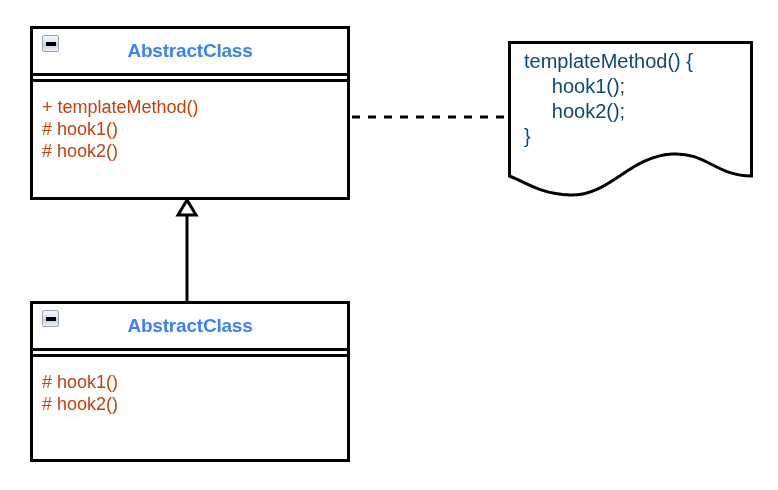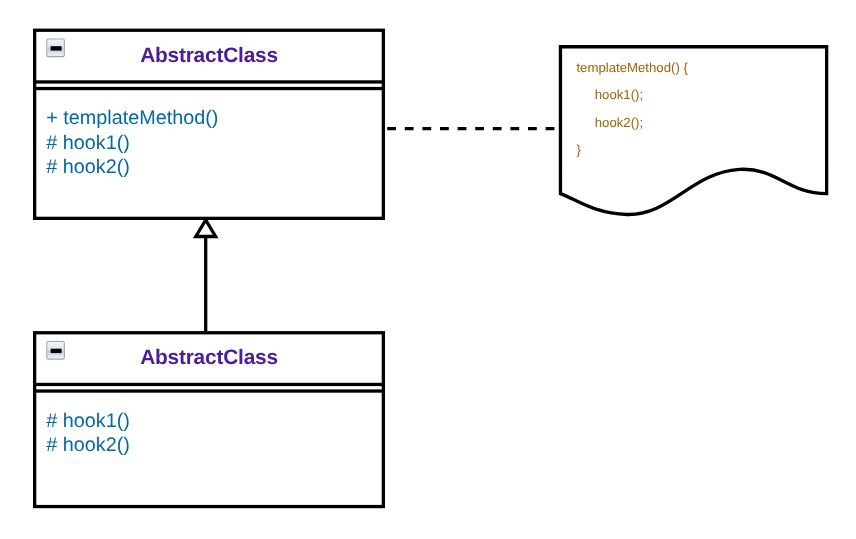--- a/index.html
+++ b/index.html
@@ -27,21 +27,21 @@
     position: relative;
     height: 44px;
     box-sizing: border-box;
     display: flex;
     align-items: center;
     justify-content: center;
   }
   .uml-title {
     font-size: 19px;
     font-weight: bold;
-    color: #4c1d95;
+    color: #3b82f6;
     letter-spacing: -0.2px;
     text-align: center;
     white-space: nowrap;
   }
   
   .collapse-icon {
     position: absolute;
     left: 9px;
     top: 6px;
     width: 17px;
@@ -76,35 +76,35 @@
   }
   .uml-sep::before { top: 0; }
   .uml-sep::after  { bottom: 0; }
 
   .uml-members {
     padding: 14px 0 0 9px;
   }
   .uml-member {
     font-size: 18px;
     line-height: 22px;
-    color: #0369a1;
+    color: #c2410c;
     white-space: pre;
   }
 
   
   .uml-note {
     position: absolute;
   }
   .note-text {
     position: absolute;
     left: 16px;
     top: 8px;
-    font-size: 12px;
+    font-size: 20px;
     line-height: 25px;
-    color: #a16207;
+    color: #0c4a6e;
     white-space: pre;
   }
 
   
   .connector-svg {
     position: absolute;
     left: 0;
     top: 0;
     width: 778px;
     height: 490px;

